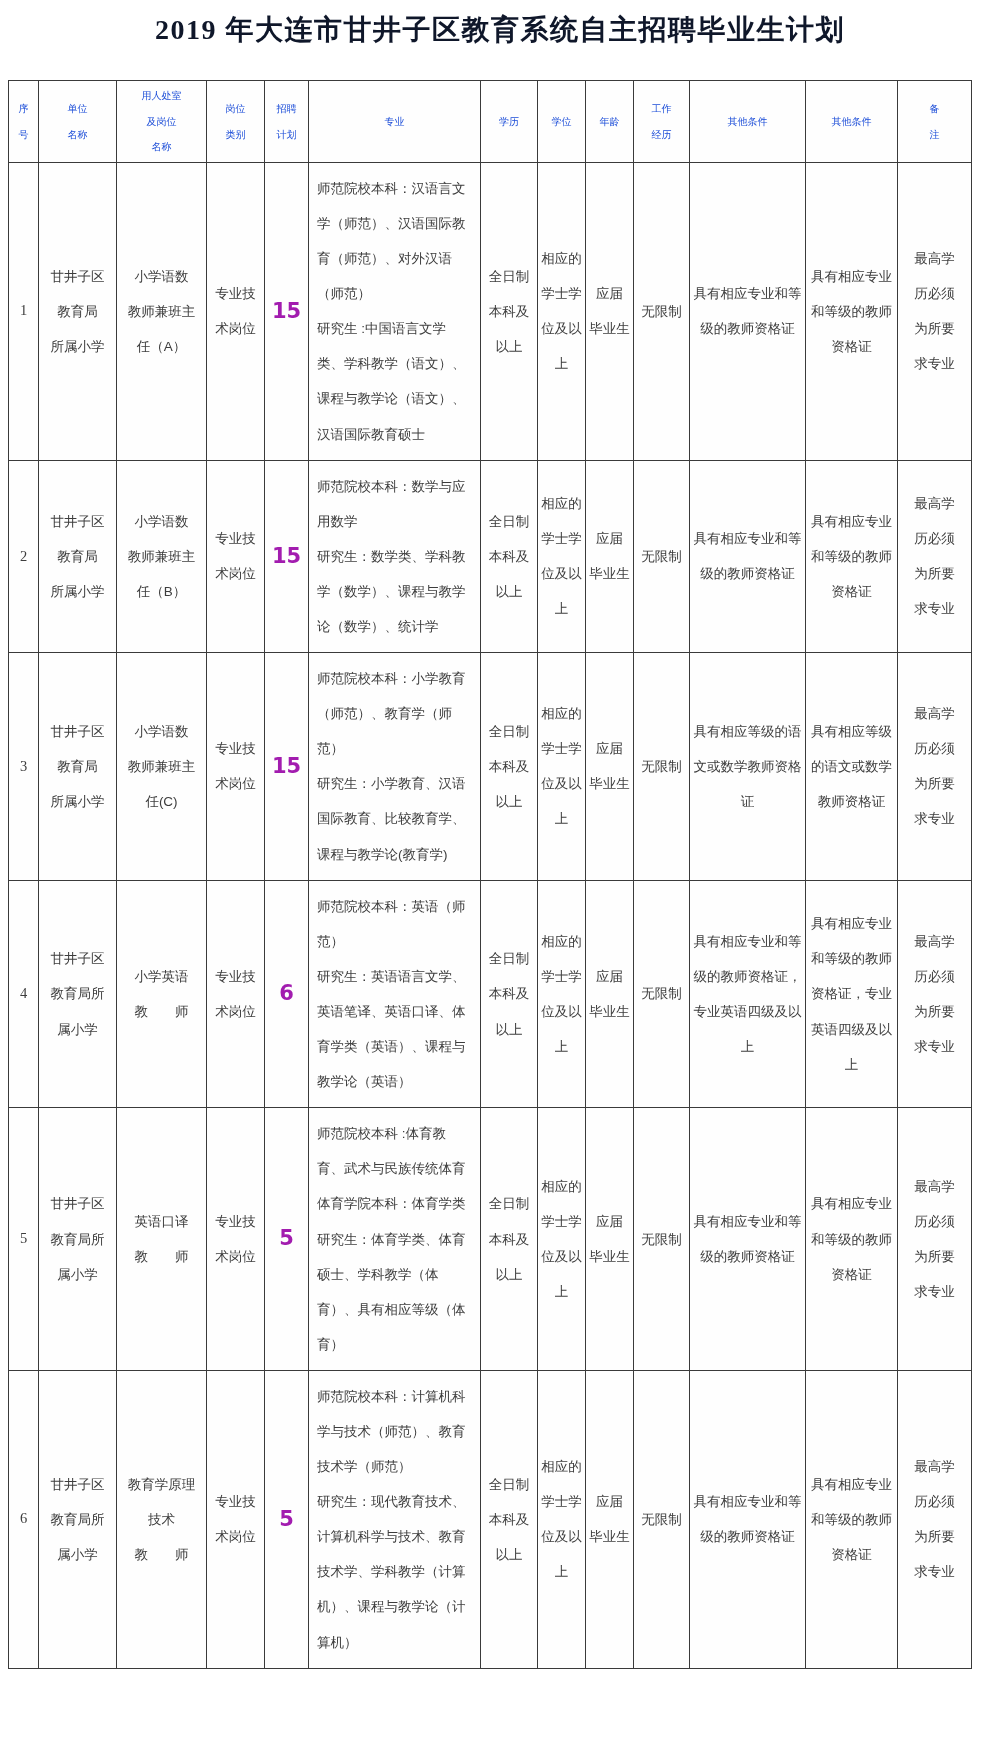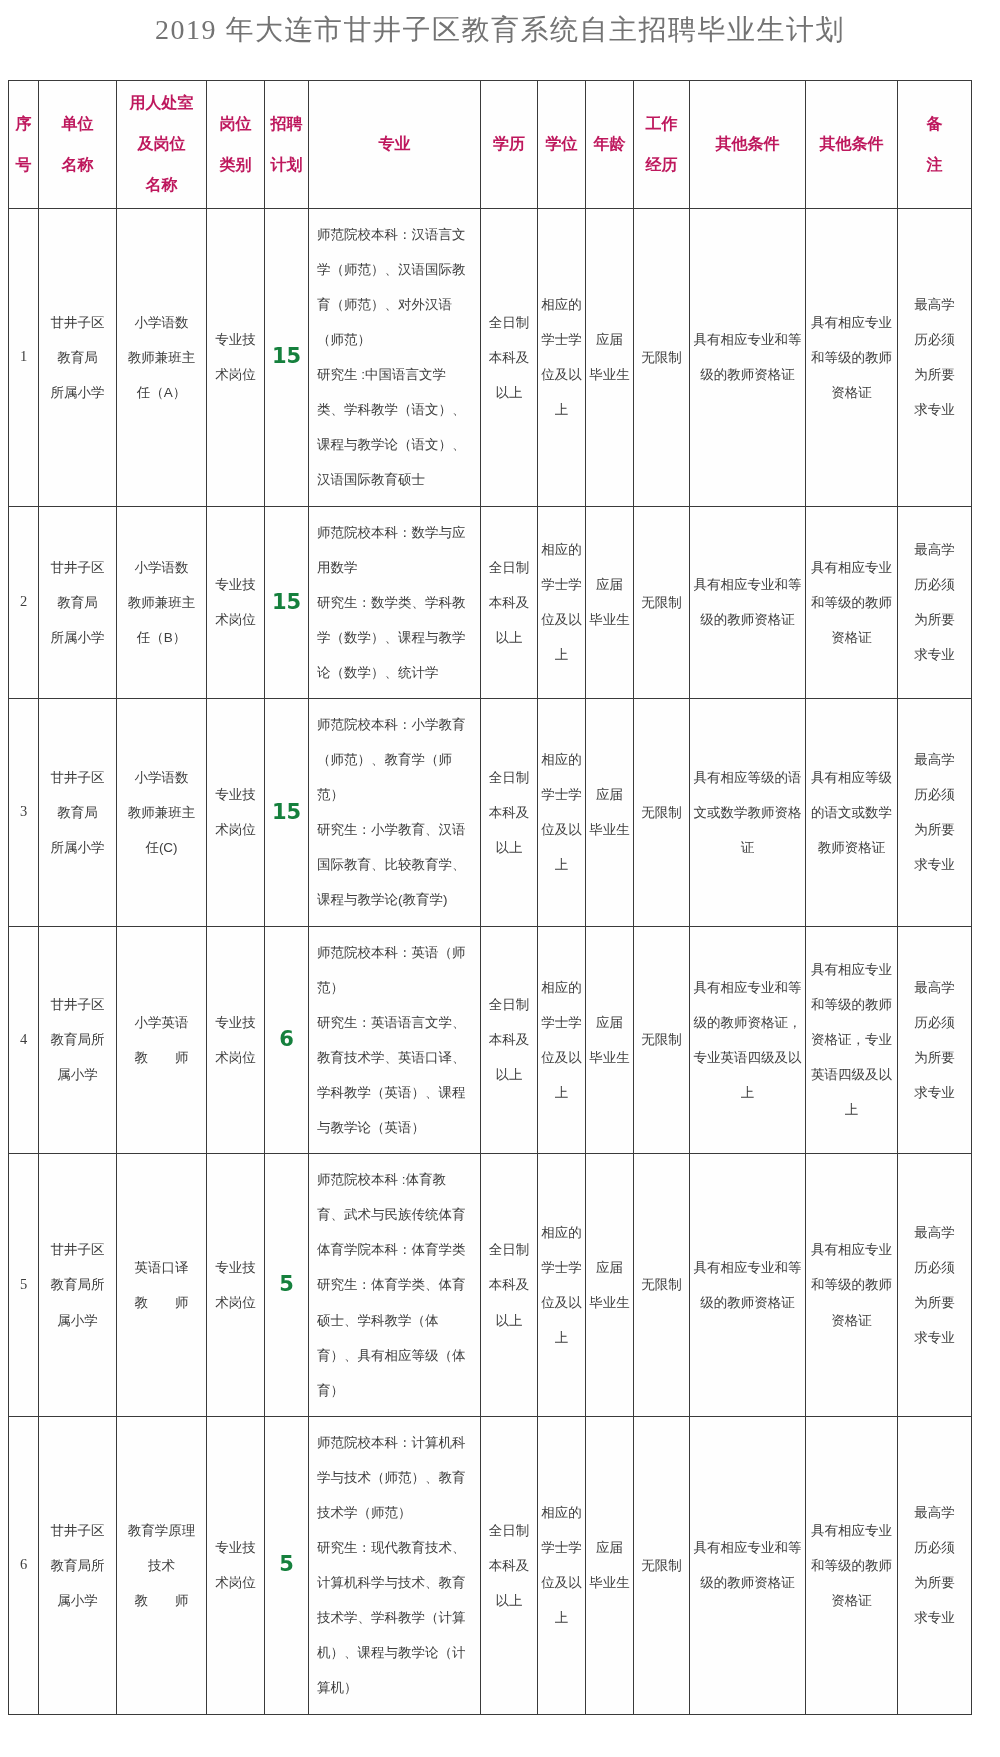--- a/index.html
+++ b/index.html
@@ -9,22 +9,22 @@
   }
   body {
     width: 1000px;
     min-height: 1757px;
     font-family: "Liberation Sans", "DejaVu Sans", sans-serif;
     color: #3d3d3d;
   }
   .page-title {
     text-align: center;
     font-size: 28px;
-    font-weight: 400;
-    color: #737373;
+    font-weight: 700;
+    color: #0f172a;
     letter-spacing: 1.5px;
     padding-top: 12px;
     line-height: 1.3;
     font-family: "Liberation Serif", "DejaVu Serif", serif;
   }
   table.plan {
     border-collapse: collapse;
     table-layout: fixed;
     margin: 32px 0 0 8px;
   }
@@ -33,33 +33,33 @@
     white-space: pre-line;
     word-break: break-all;
     text-align: center;
     vertical-align: middle;
     font-size: 13.5px;
     line-height: 2.6;
     padding: 2px 3px;
     background: #fefefe;
   }
   th {
-    font-size: 16px;
-    font-weight: 700;
-    color: #be185d;
+    font-size: 10px;
+    font-weight: 400;
+    color: #1d4ed8;
     line-height: 2.55;
   }
   td.c-major {
     text-align: left;
     padding: 8px 8px;
   }
   td.c-count {
     font-size: 21px;
     font-weight: 600;
-    color: #15803d;
+    color: #a21caf;
     line-height: 1.4;
     font-family: "DejaVu Sans", sans-serif;
   }
   td.c-no {
     font-family: "Liberation Serif", "DejaVu Serif", serif;
     font-size: 14.5px;
   }
 </style>
 </head>
 <body>
@@ -208,21 +208,21 @@
         <td class="c-no">4</td>
         <td class="c-unit">甘井子区
 教育局所
 属小学</td>
         <td class="c-position">小学英语
 教　　师</td>
         <td class="c-category">专业技
 术岗位</td>
         <td class="c-count">6</td>
         <td class="c-major">师范院校本科：英语（师范）
-研究生：英语语言文学、教育技术学、英语口译、学科教学（英语）、课程与教学论（英语）</td>
+研究生：英语语言文学、英语笔译、英语口译、体育学类（英语）、课程与教学论（英语）</td>
         <td class="c-education">全日制
 本科及
 以上</td>
         <td class="c-degree">相应的
 学士学
 位及以
 上</td>
         <td class="c-age">应届
 毕业生</td>
         <td class="c-experience">无限制</td>

